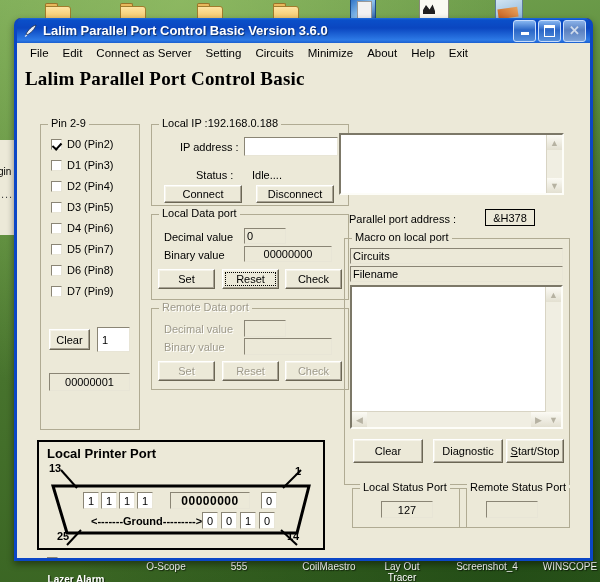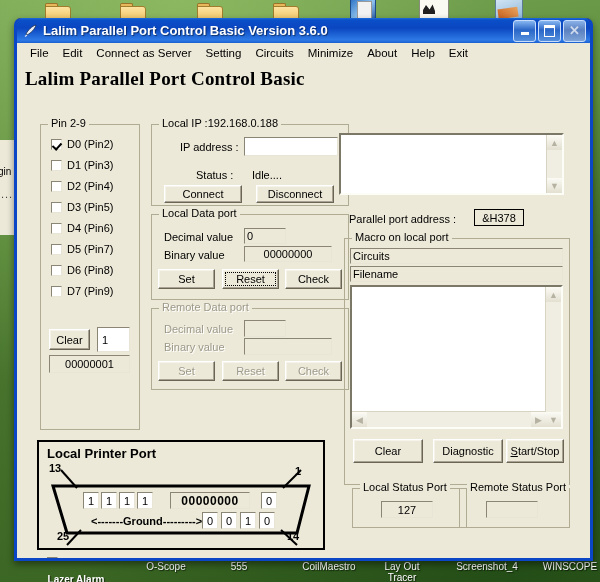--- a/index.html
+++ b/index.html
@@ -253,21 +253,21 @@
         <div class="box"></div>
         <div class="txt">D6  (Pin8)</div>
       </div>
       <div class="cb" style="left:10px;top:161px;">
         <div class="box"></div>
         <div class="txt">D7  (Pin9)</div>
       </div>
 
       <div class="btn" style="left:8px;top:204px;width:41px;height:21px;">Clear</div>
       <div class="field ctr" style="left:56px;top:202px;width:33px;height:25px;justify-content:flex-start;padding-left:4px;">1</div>
-      <div class="field flat ctr" style="left:8px;top:230px;width:81px;height:18px;">00000001</div>
+      <div class="field flat ctr" style="left:8px;top:248px;width:81px;height:18px;">00000001</div>
     </div>
 
     <div class="grp" style="left:134px;top:62px;width:196px;height:80px;">
       <div class="cap">Local IP   :192.168.0.188</div>
       <div class="lbl" style="left:28px;top:16px;">IP address :</div>
       <div class="field" style="left:92px;top:12px;width:94px;height:19px;"></div>
       <div class="lbl" style="left:44px;top:44px;">Status :</div>
       <div class="lbl" style="left:100px;top:44px;">Idle....</div>
       <div class="btn" style="left:12px;top:60px;width:78px;height:18px;">Connect</div>
       <div class="btn" style="left:104px;top:60px;width:78px;height:18px;">Disconnect</div>
@@ -300,21 +300,21 @@
 
     <div class="listbox" style="left:322px;top:71px;width:225px;height:62px;">
       <div style="font-size:11px;padding:2px;"></div>
       <div class="sb-v">
         <div class="sb-btn">▲</div>
         <div class="sb-btn">▼</div>
       </div>
     </div>
 
     <div class="lbl" style="left:332px;top:151px;">Parallel port address  :</div>
-    <div class="field ctr" style="left:457px;top:147px;width:50px;height:17px;border:1px solid #000;background:#ece9d8;">&amp;H378</div>
+    <div class="field ctr" style="left:468px;top:147px;width:50px;height:17px;border:1px solid #000;background:#ece9d8;">&amp;H378</div>
 
     <div class="grp" style="left:327px;top:176px;width:224px;height:245px;">
       <div class="cap">Macro on local port</div>
       <div class="field flat" style="left:5px;top:9px;width:213px;height:16px;">Circuits</div>
       <div class="field flat" style="left:5px;top:27px;width:213px;height:16px;">Filename</div>
 
       <div class="listbox" style="left:5px;top:46px;width:213px;height:144px;">
         <div style="font-size:11px;padding:2px;"></div>
         <div class="sb-v">
           <div class="sb-btn">▲</div>

